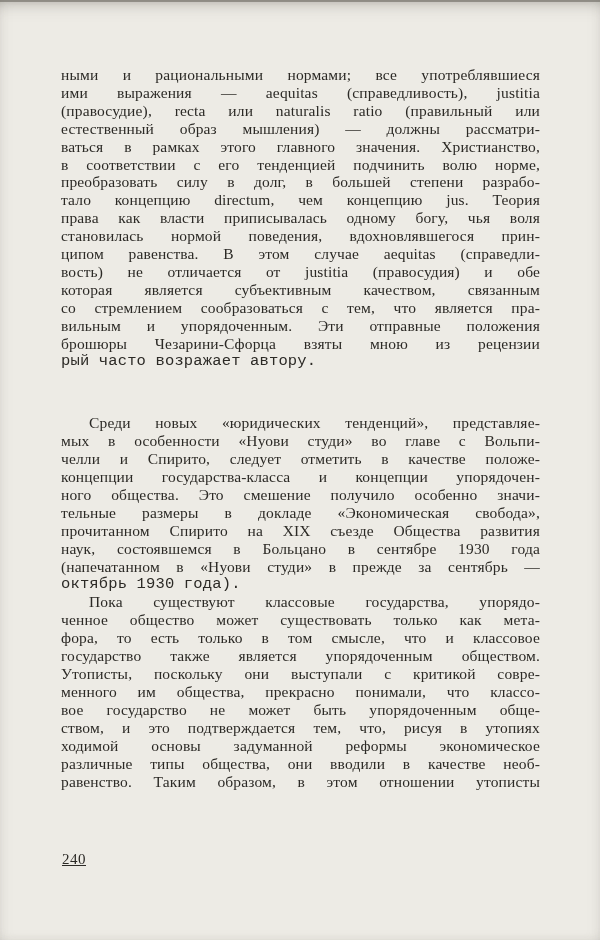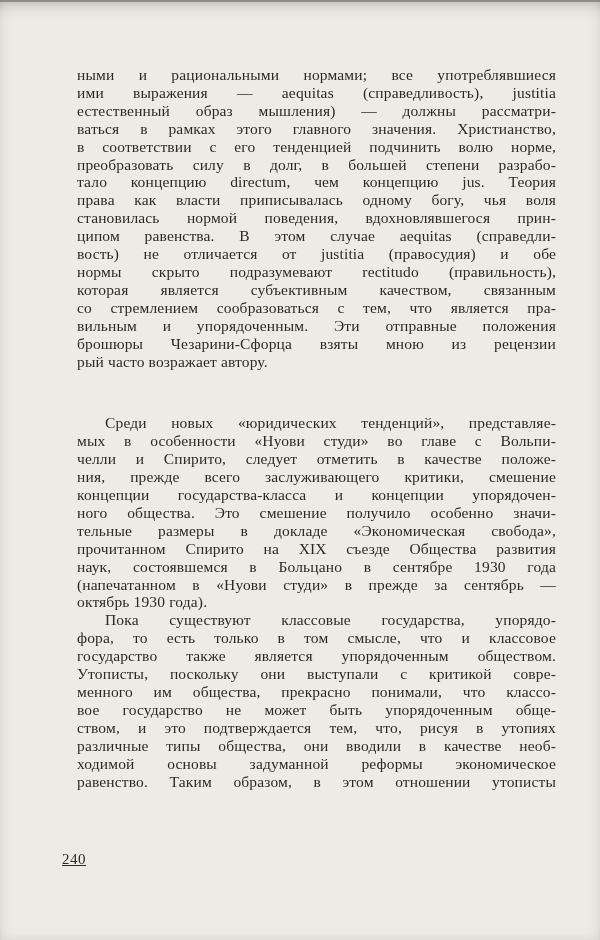--- a/index.html
+++ b/index.html
@@ -27,96 +27,96 @@
     position: absolute;
     top: 0; left: 0; right: 0;
     height: 2px;
     background: rgba(100,97,90,0.55);
   }
   .text-column {
     position: absolute;
     top: 66px;
     left: 61px;
     width: 479px;
-    margin-left: 16px;
   }
   .paragraph {
     margin: 0;
   }
   .paragraph.section-gap {
     margin-top: 44px;
   }
   .line {
     font-size: 15.5px;
     line-height: 17.9px;
     letter-spacing: 0.15px;
     text-align: justify;
     text-align-last: justify;
     white-space: normal;
   }
   .line.indent {
     text-indent: 28px;
   }
   .line.last {
     text-align-last: left;
+    font-family: Liberation Mono, monospace;
   }
   .folio {
     position: absolute;
     left: 62px;
     top: 851px;
     font-size: 15px;
     letter-spacing: 0.5px;
     text-decoration: underline;
   }
 </style>
 </head>
 <body style="background: rgb(237, 235, 229); color: rgb(44, 42, 38);">
 
 <div class="scan-page">
   <div class="scan-edge"></div>
   <div class="text-column">
       <div class="paragraph">
         <div class="line">ными и рациональными нормами; все употреблявшиеся</div>
         <div class="line">ими выражения — aequitas (справедливость), justitia</div>
+        <div class="line">(правосудие), recta или naturalis ratio (правильный или</div>
         <div class="line">естественный образ мышления) — должны рассматри-</div>
         <div class="line">ваться в рамках этого главного значения. Христианство,</div>
         <div class="line">в соответствии с его тенденцией подчинить волю норме,</div>
         <div class="line">преобразовать силу в долг, в большей степени разрабо-</div>
         <div class="line">тало концепцию directum, чем концепцию jus. Теория</div>
         <div class="line">права как власти приписывалась одному богу, чья воля</div>
         <div class="line">становилась нормой поведения, вдохновлявшегося прин-</div>
         <div class="line">ципом равенства. В этом случае aequitas (справедли-</div>
         <div class="line">вость) не отличается от justitia (правосудия) и обе</div>
-        <div class="line">нормы скрыто подразумевают rectitudo (правильность),</div>
         <div class="line">которая является субъективным качеством, связанным</div>
         <div class="line">со стремлением сообразоваться с тем, что является пра-</div>
         <div class="line">вильным и упорядоченным. Эти отправные положения</div>
         <div class="line">брошюры Чезарини-Сфорца взяты мною из рецензии</div>
         <div class="line last">рый часто возражает автору.</div>
       </div>
       <div class="paragraph section-gap">
         <div class="line indent">Среди новых «юридических тенденций», представляе-</div>
         <div class="line">мых в особенности «Нуови студи» во главе с Вольпи-</div>
         <div class="line">челли и Спирито, следует отметить в качестве положе-</div>
-        <div class="line">ния, прежде всего заслуживающего критики, смешение</div>
         <div class="line">концепции государства-класса и концепции упорядочен-</div>
         <div class="line">ного общества. Это смешение получило особенно значи-</div>
         <div class="line">тельные размеры в докладе «Экономическая свобода»,</div>
         <div class="line">прочитанном Спирито на XIX съезде Общества развития</div>
         <div class="line">наук, состоявшемся в Больцано в сентябре 1930 года</div>
         <div class="line">(напечатанном в «Нуови студи» в прежде за сентябрь —</div>
         <div class="line last">октябрь 1930 года).</div>
       </div>
       <div class="paragraph">
         <div class="line indent">Пока существуют классовые государства, упорядо-</div>
+        <div class="line">ченное общество может существовать только как мета-</div>
         <div class="line">фора, то есть только в том смысле, что и классовое</div>
         <div class="line">государство также является упорядоченным обществом.</div>
         <div class="line">Утописты, поскольку они выступали с критикой совре-</div>
         <div class="line">менного им общества, прекрасно понимали, что классо-</div>
         <div class="line">вое государство не может быть упорядоченным обще-</div>
         <div class="line">ством, и это подтверждается тем, что, рисуя в утопиях</div>
+        <div class="line">ходимой основы задуманной реформы экономическое</div>
         <div class="line">различные типы общества, они вводили в качестве необ-</div>
-        <div class="line">ходимой основы задуманной реформы экономическое</div>
         <div class="line">равенство. Таким образом, в этом отношении утописты</div>
       </div>
     </div>
   <div class="folio">240</div>
 </div>
 
 </body></html>

